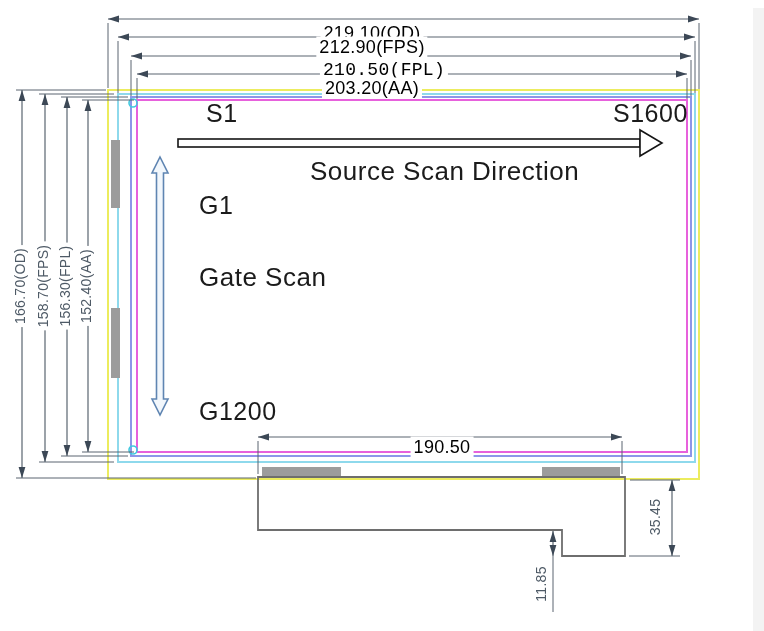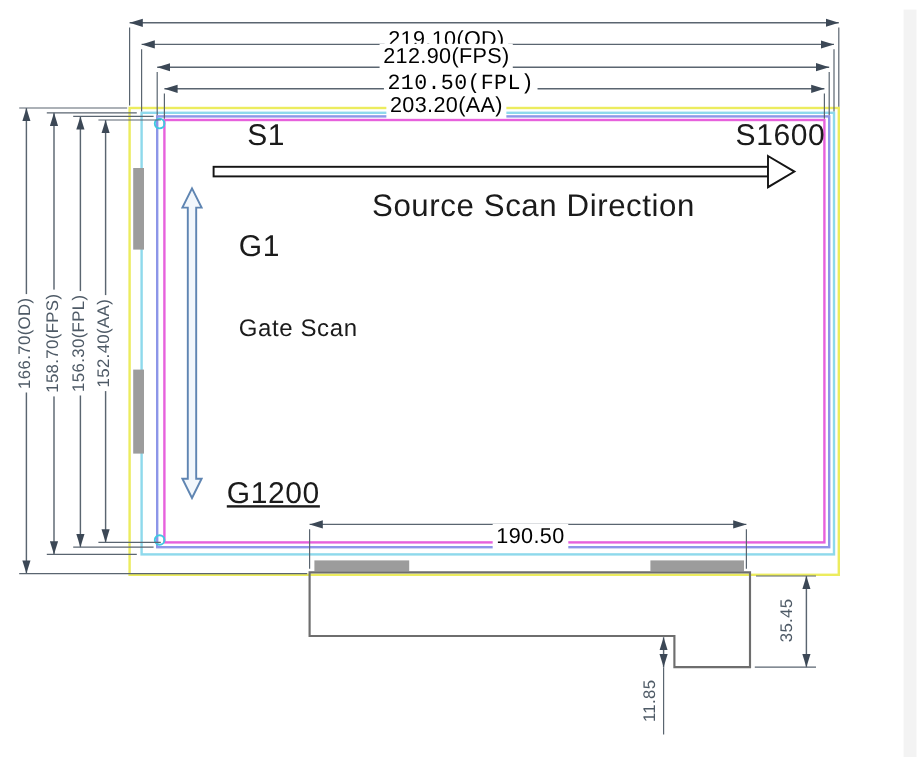--- a/index.html
+++ b/index.html
@@ -131,16 +131,16 @@
   <div class="dimv" style="left:86px;top:286px;">152.40(AA)</div>
 
   <div class="dimh" style="left:442px;top:427px;">190.50</div>
   <div class="dimv" style="left:655px;top:517px;">35.45</div>
   <div class="dimv" style="left:541px;top:584px;">11.85</div>
 
   <div class="lbl" style="left:177px;top:100px;margin-left:29px;">S1</div>
   <div class="lbl" style="left:613px;top:100px;text-align:right;">S1600</div>
   <div class="lbl" style="left:262px;top:157px;font-size:26px;margin-left:48px;">Source Scan Direction</div>
   <div class="lbl" style="left:199px;top:192px;text-align:center;">G1</div>
-  <div class="lbl" style="left:199px;top:263px;font-size:20px;">Gate Scan</div>
-  <div class="lbl" style="left:189px;top:398px;text-decoration:underline;">G1200</div>
+  <div class="lbl" style="left:199px;top:263px;font-size:26px;">Gate Scan</div>
+  <div class="lbl" style="left:199px;top:398px;">G1200</div>
 
 </div>
 
 </body></html>

